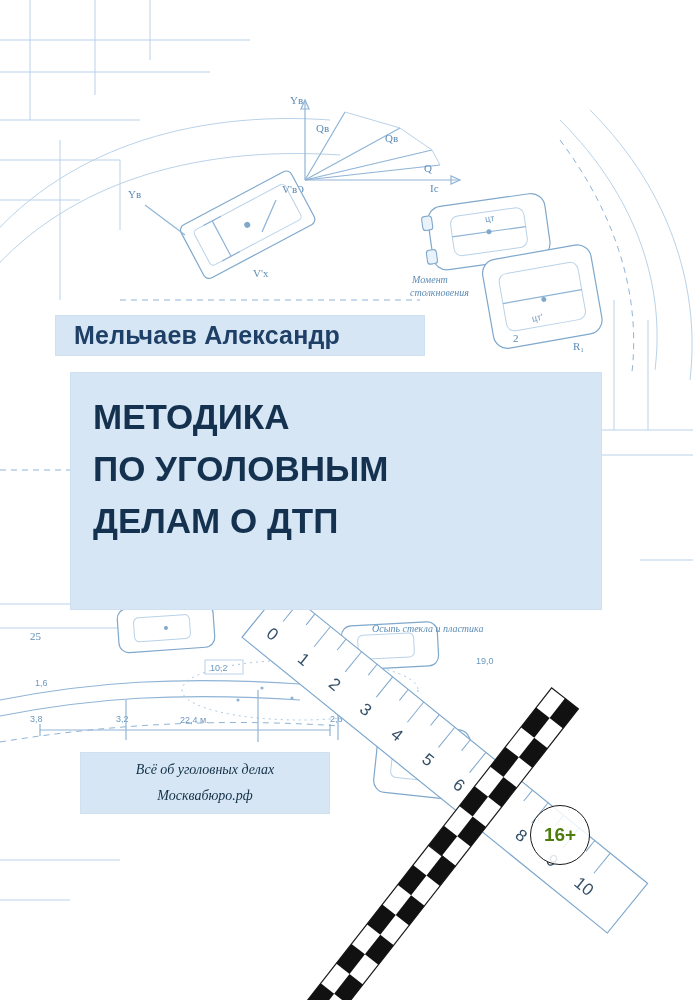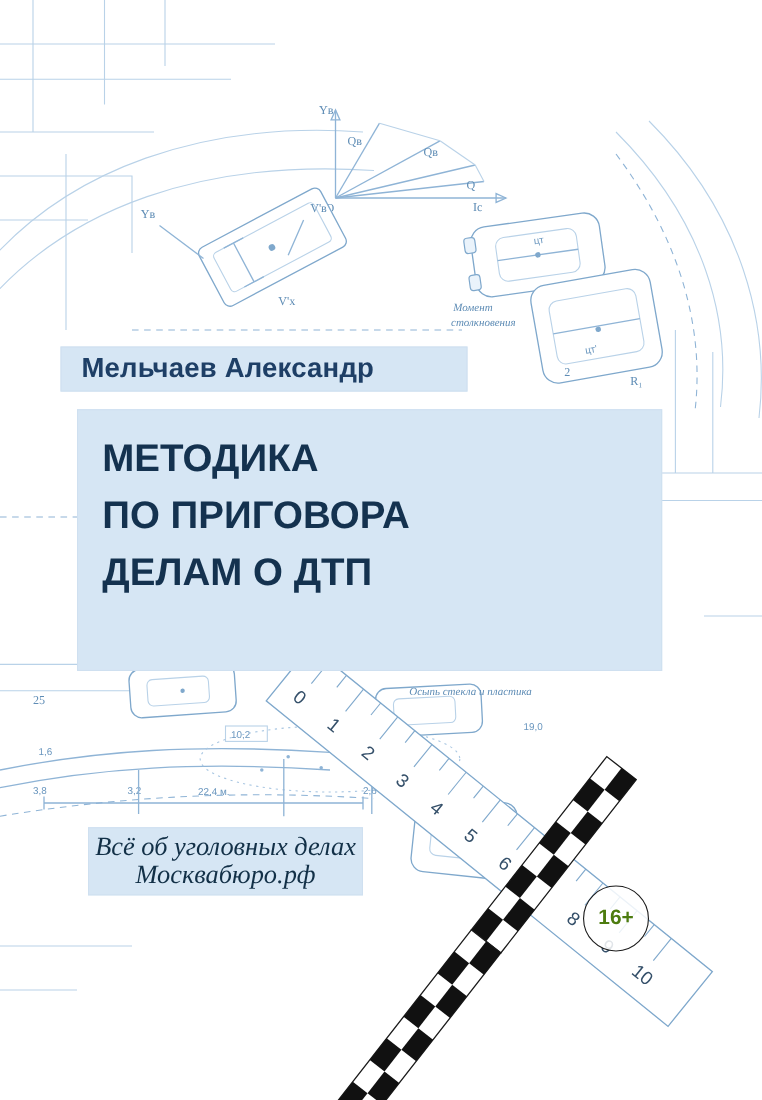--- a/index.html
+++ b/index.html
@@ -75,21 +75,21 @@
     border: 1px solid #cfe0f0;
     box-sizing: border-box;
     display: flex;
     flex-direction: column;
     align-items: center;
     justify-content: center;
   }
   .sub-box .l {
     font-family: "Liberation Serif", serif;
     font-style: italic;
-    font-size: 24px;
+    font-size: 14px;
     color: #123047;
     line-height: 26px;
     white-space: nowrap;
   }
   .age-badge {
     position: absolute;
     left: 530px;
     top: 805px;
     width: 58px;
     height: 58px;
@@ -326,21 +326,21 @@
       <path class="lnT" d="M640,560 L693,560"></path>
     </svg>
   </div>
 
   <div class="author-box">
     <div class="txt">Мельчаев Александр</div>
   </div>
 
   <div class="title-box">
     <div class="line">МЕТОДИКА</div>
-    <div class="line">ПО ПРИГОВОРА</div>
+    <div class="line">ПО УГОЛОВНЫМ</div>
     <div class="line">ДЕЛАМ О ДТП</div>
   </div>
 
   <div class="sub-box">
     <div class="l">Всё об уголовных делах</div>
     <div class="l">Москвабюро.рф</div>
   </div>
 
   <div class="age-badge">
     <span>16+</span>

